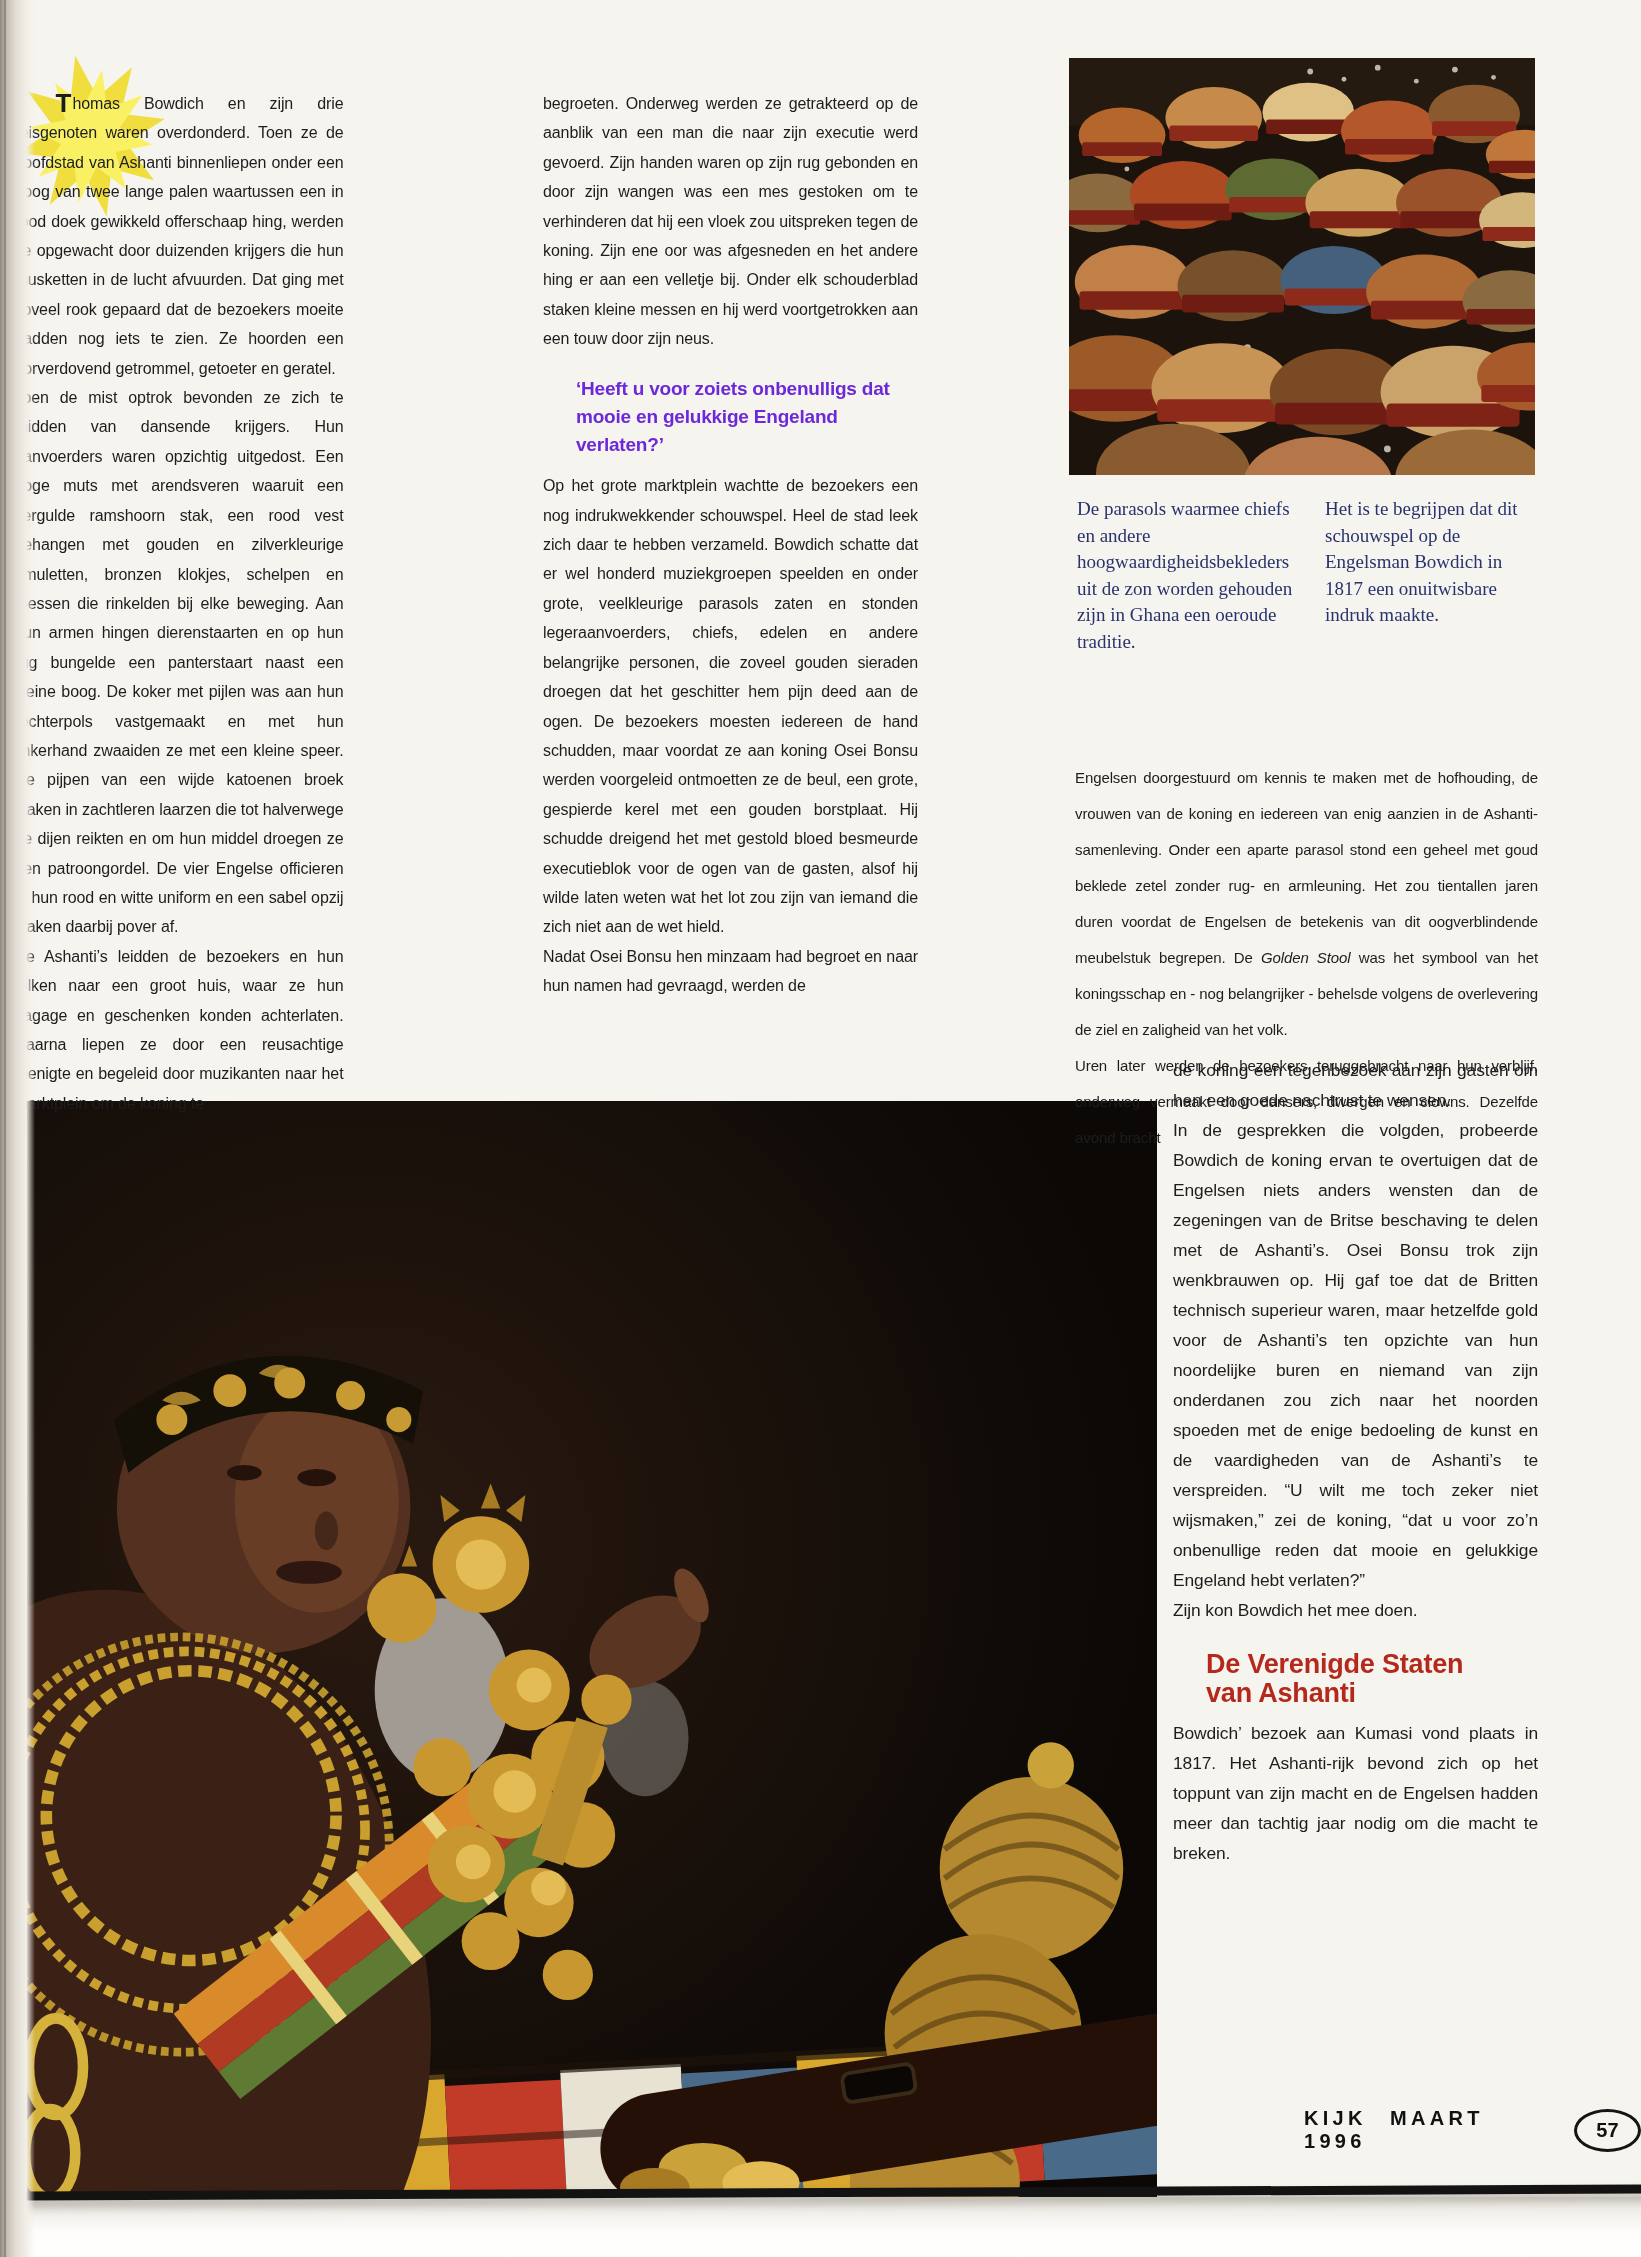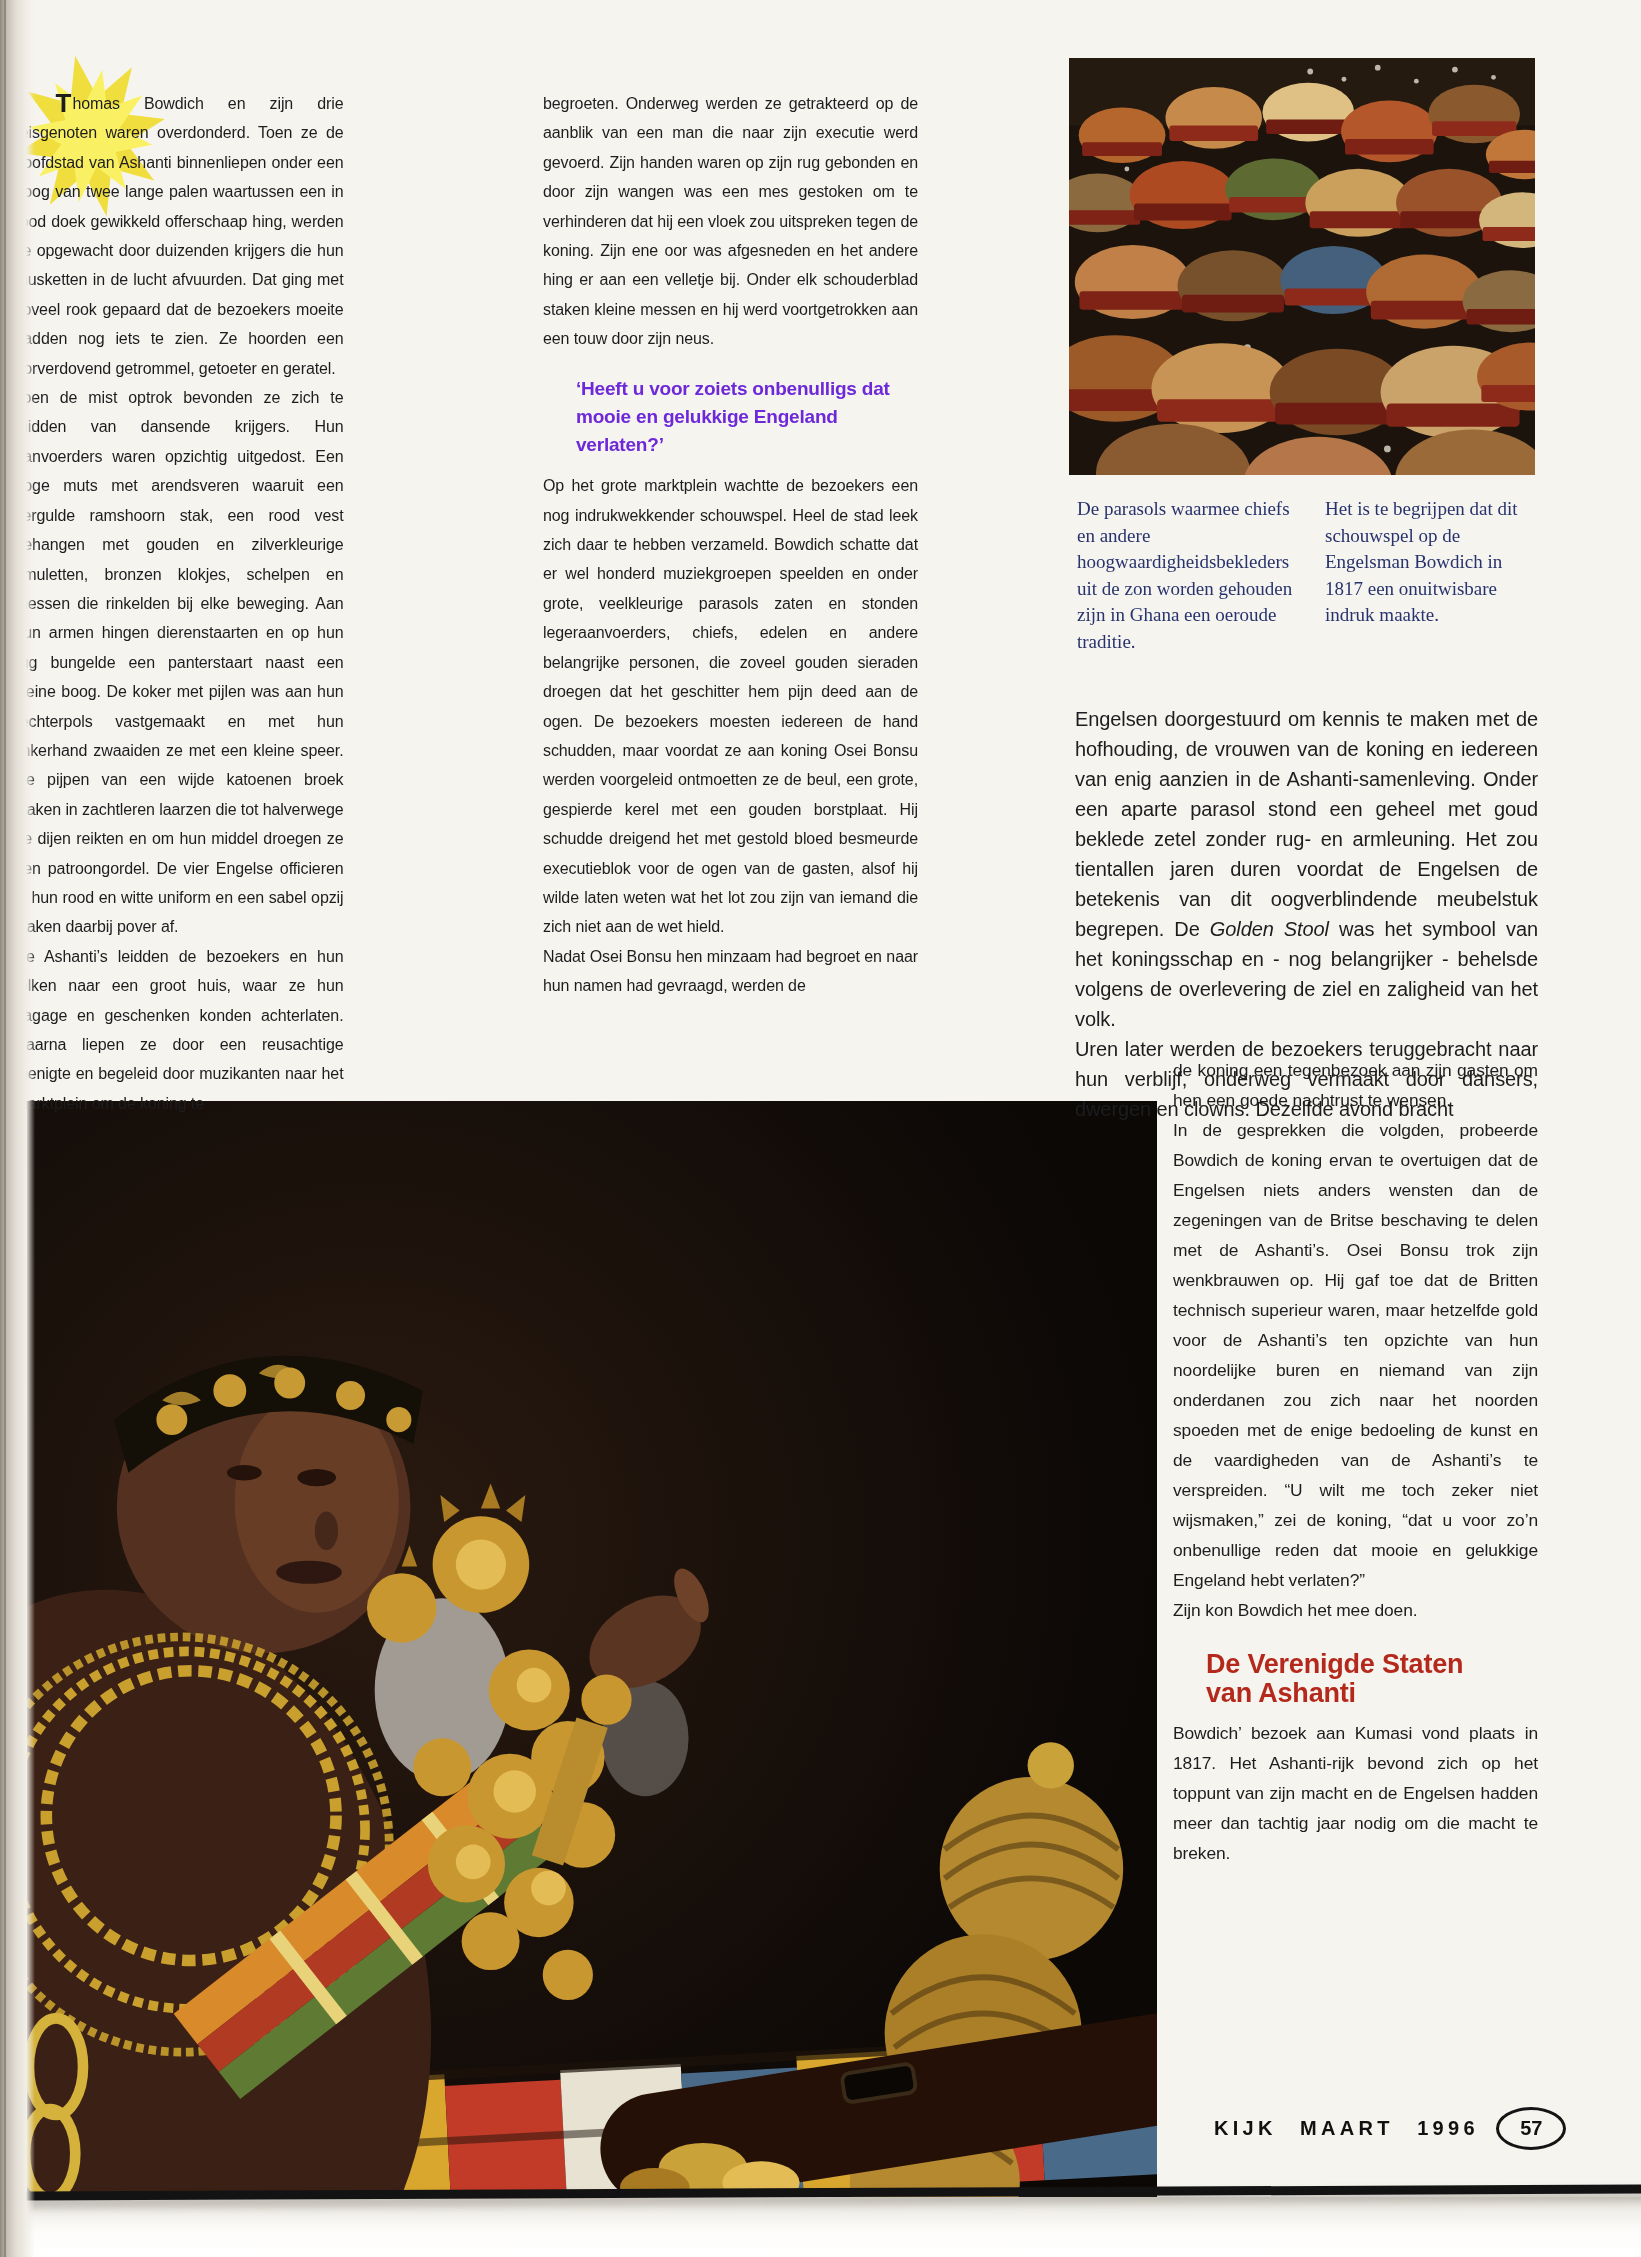--- a/index.html
+++ b/index.html
@@ -18,42 +18,42 @@
   .star .s1,.star .s2{position:absolute;inset:0;
     clip-path:polygon(98.9% 39.6%,69.8% 36.4%,77.2% 8.1%,54.4% 26.4%,39.6% 1.1%,36.4% 30.2%,8.1% 22.8%,26.4% 45.6%,1.1% 60.4%,30.2% 63.6%,22.8% 91.9%,45.6% 73.6%,60.4% 98.9%,63.6% 69.8%,91.9% 77.2%,73.6% 54.4%);}
   .star .s1{background:#f0dd3e;}
   .star .s2{background:#f9f163;transform:scale(.82) rotate(21deg);}
 
   
   .col{position:absolute;z-index:2;text-align:justify;}
   .col p{margin:0;}
   #col1{left:14.5px;top:89px;width:329px;font-size:16px;line-height:29.4px;letter-spacing:-0.1px;}
   #col2{left:543px;top:89px;width:375px;font-size:16px;line-height:29.4px;letter-spacing:-0.1px;}
-  #col3w{left:1075px;top:704px;width:463px;font-size:20px;line-height:30px;letter-spacing:-0.1px;}
+  #col3w{left:1075px;top:760px;width:463px;font-size:15px;line-height:36px;letter-spacing:-0.1px;}
   #col3n{left:1173px;top:1055px;width:365px;font-size:17.4px;line-height:30px;letter-spacing:-0.1px;}
   .indent{text-indent:41px;}
   .dropcap{font-weight:bold;font-size:26px;line-height:1;letter-spacing:0;vertical-align:-2.9px;margin-right:1px;}
   .redhead{color:#6d28d9;font-weight:bold;text-align:left;}
   #col2 .redhead{font-size:19px;line-height:28px;margin:21px 0 12.6px 33px;width:340px;letter-spacing:-0.2px;}
   #col3n .redhead{font-size:27px;line-height:29px;margin:25px 0 9.7px 33px;max-width:263px;letter-spacing:-0.2px;color:#b5291c;}
 
   
   .caption{position:absolute;top:496px;z-index:2;font-family:"Liberation Serif",serif;
     font-size:19px;line-height:26.6px;color:#28336e;text-align:left;}
   #cap1{left:1077px;width:216px;}
   #cap2{left:1325px;width:213px;}
 
   
   .photo{position:absolute;z-index:1;overflow:hidden;}
   #umbrellas{left:1069px;top:58px;width:466px;height:417px;background:#1b130c;}
   #king{left:27px;top:1101px;width:1130px;height:1097px;background:#0b0806;}
   .photo svg{display:block;width:100%;height:100%;}
 
   
-  .footer{position:absolute;left:1214px;top:2107px;z-index:3;display:flex;align-items:center;gap:17.4px;}
+  .footer{position:absolute;left:1304px;top:2107px;z-index:3;display:flex;align-items:center;gap:17.4px;}
   .footer-issue{font-weight:bold;font-size:20px;letter-spacing:4.3px;word-spacing:13.5px;color:#111;}
   .page-badge{width:64px;height:37px;border:3.4px solid #141414;border-radius:50%;
     display:flex;align-items:center;justify-content:center;font-weight:bold;font-size:20px;color:#111;background:transparent;}
 
   
   .bottom-rule{position:absolute;left:25px;top:2188px;width:1632px;height:8.7px;background:#131313;z-index:4;
     transform:rotate(-0.25deg);box-shadow:0 6.8px 9.7px rgba(80,75,65,.35);}
   .bottom-margin{position:absolute;left:0;top:2197px;width:100%;height:61px;z-index:3;
     background:linear-gradient(#e7e4dc,#fdfcfa 55%,#ffffff);}
 </style>

